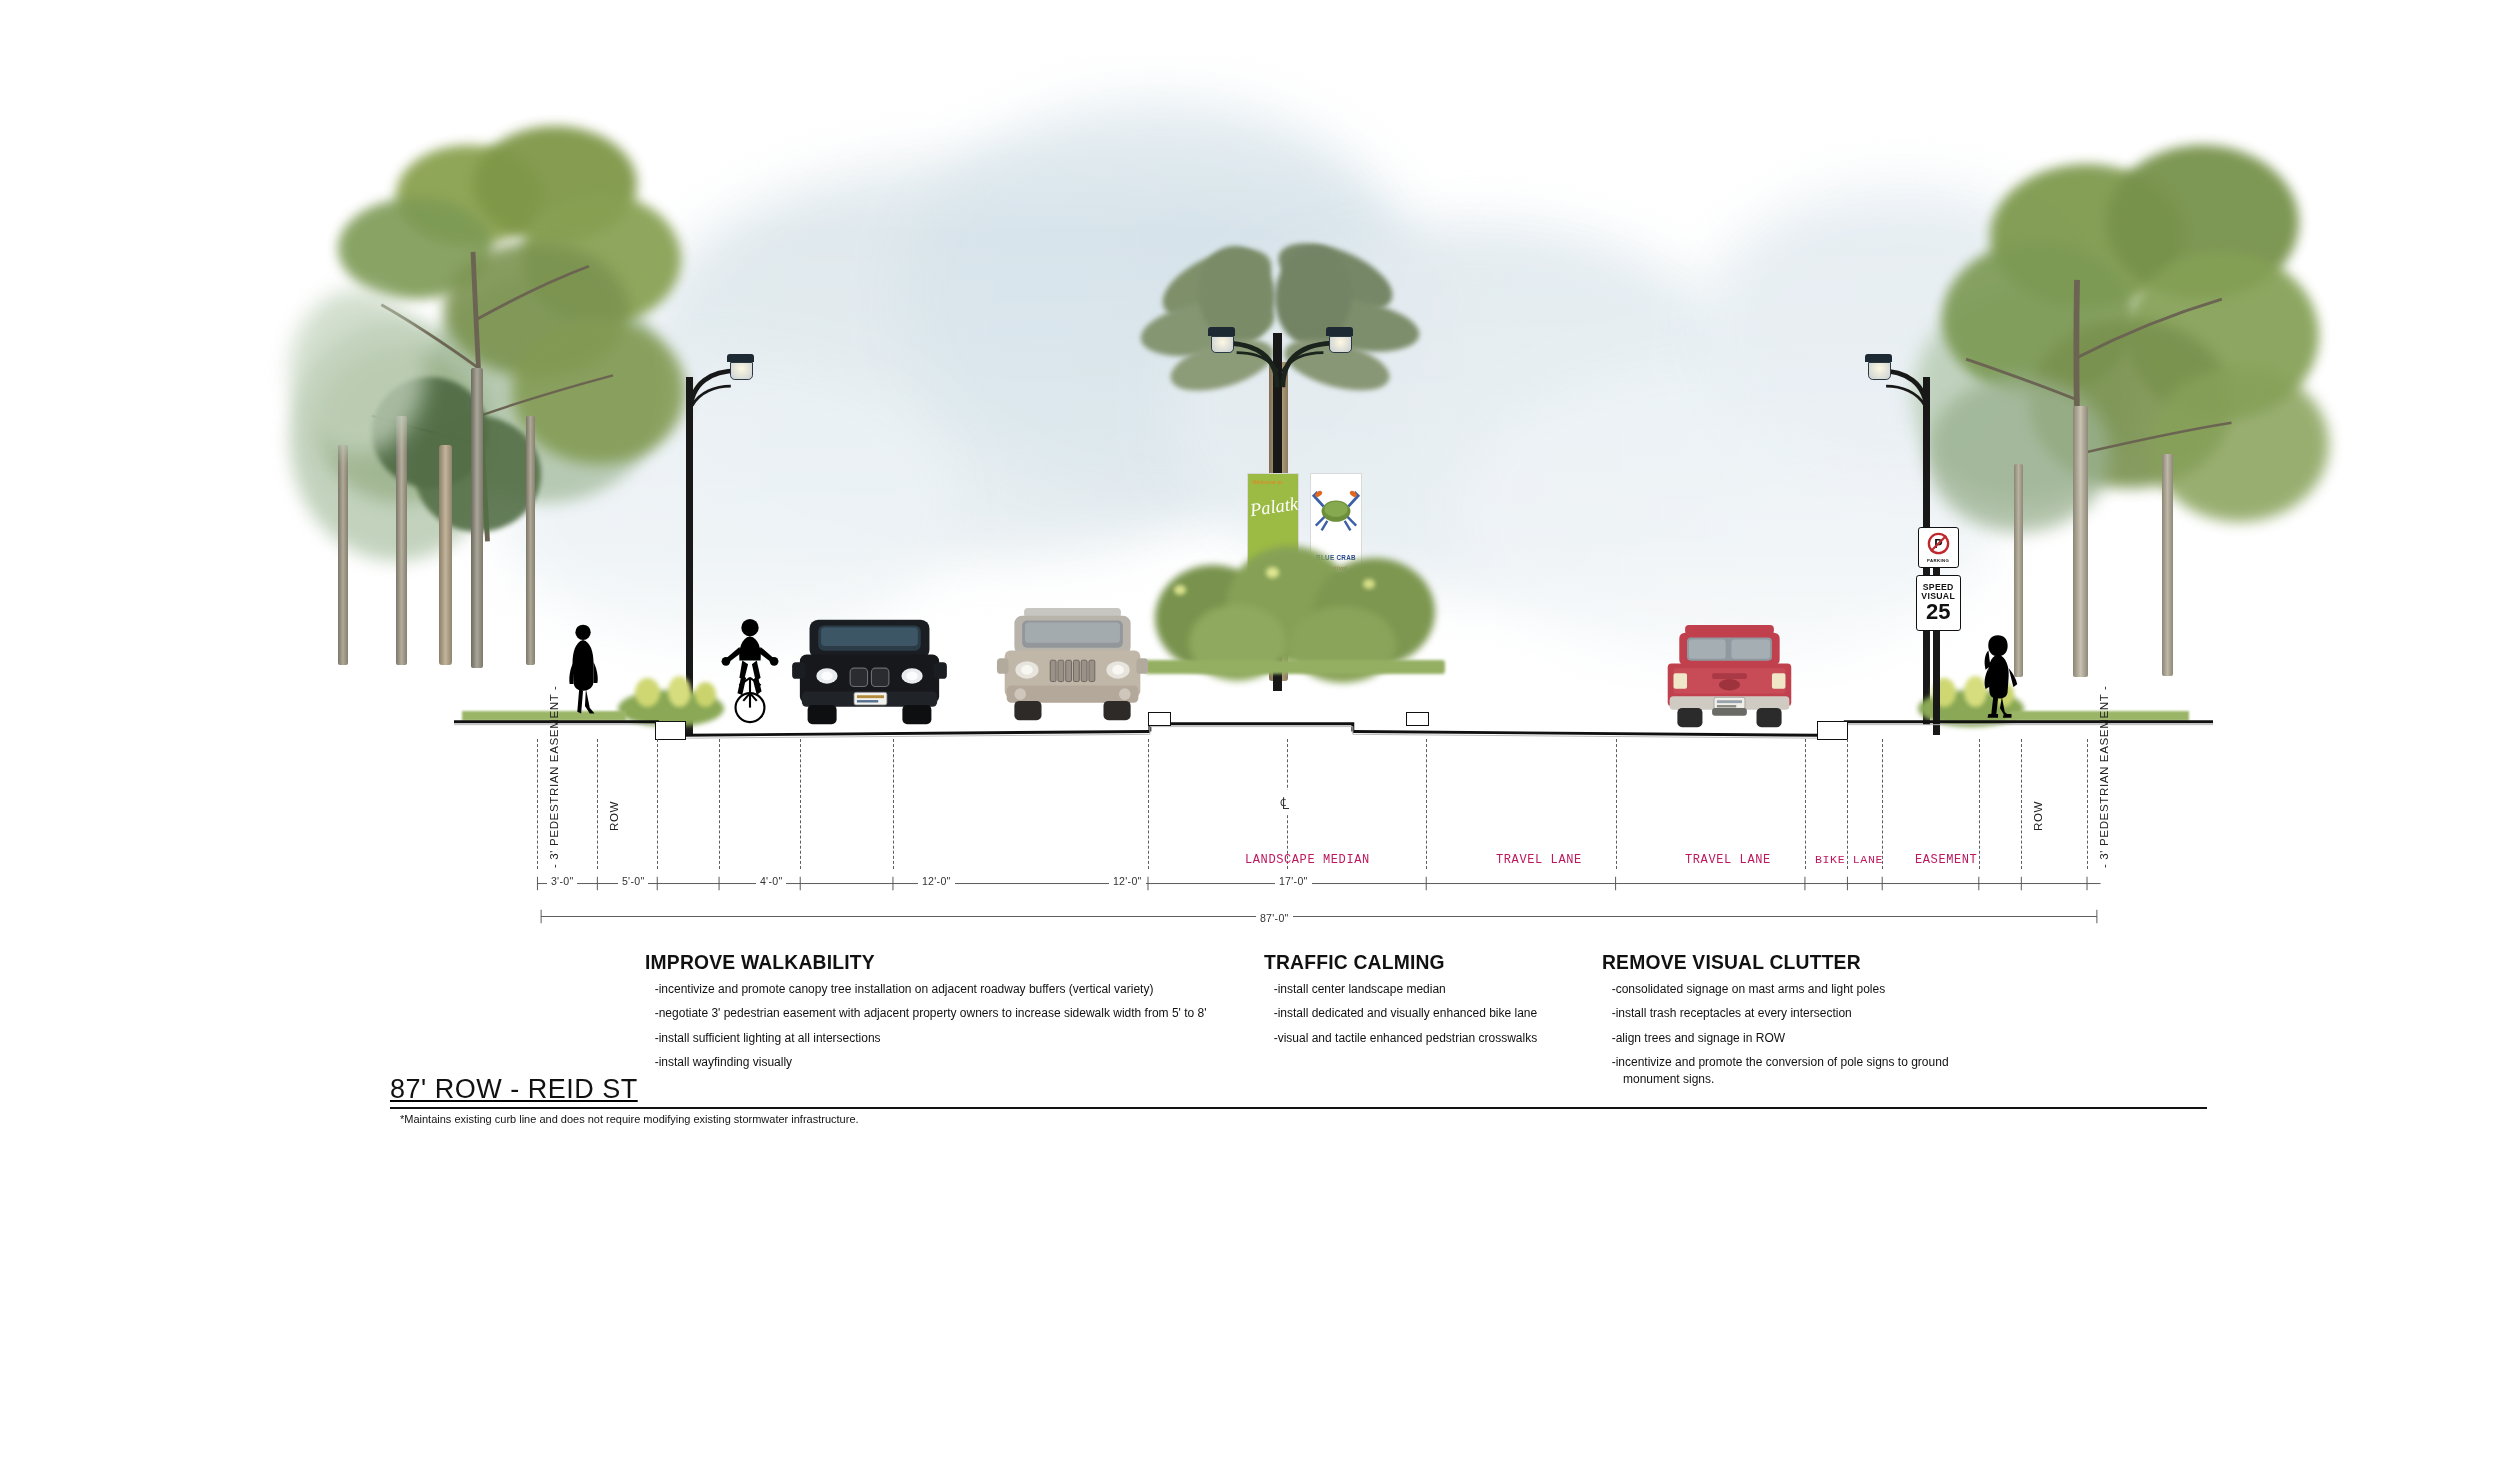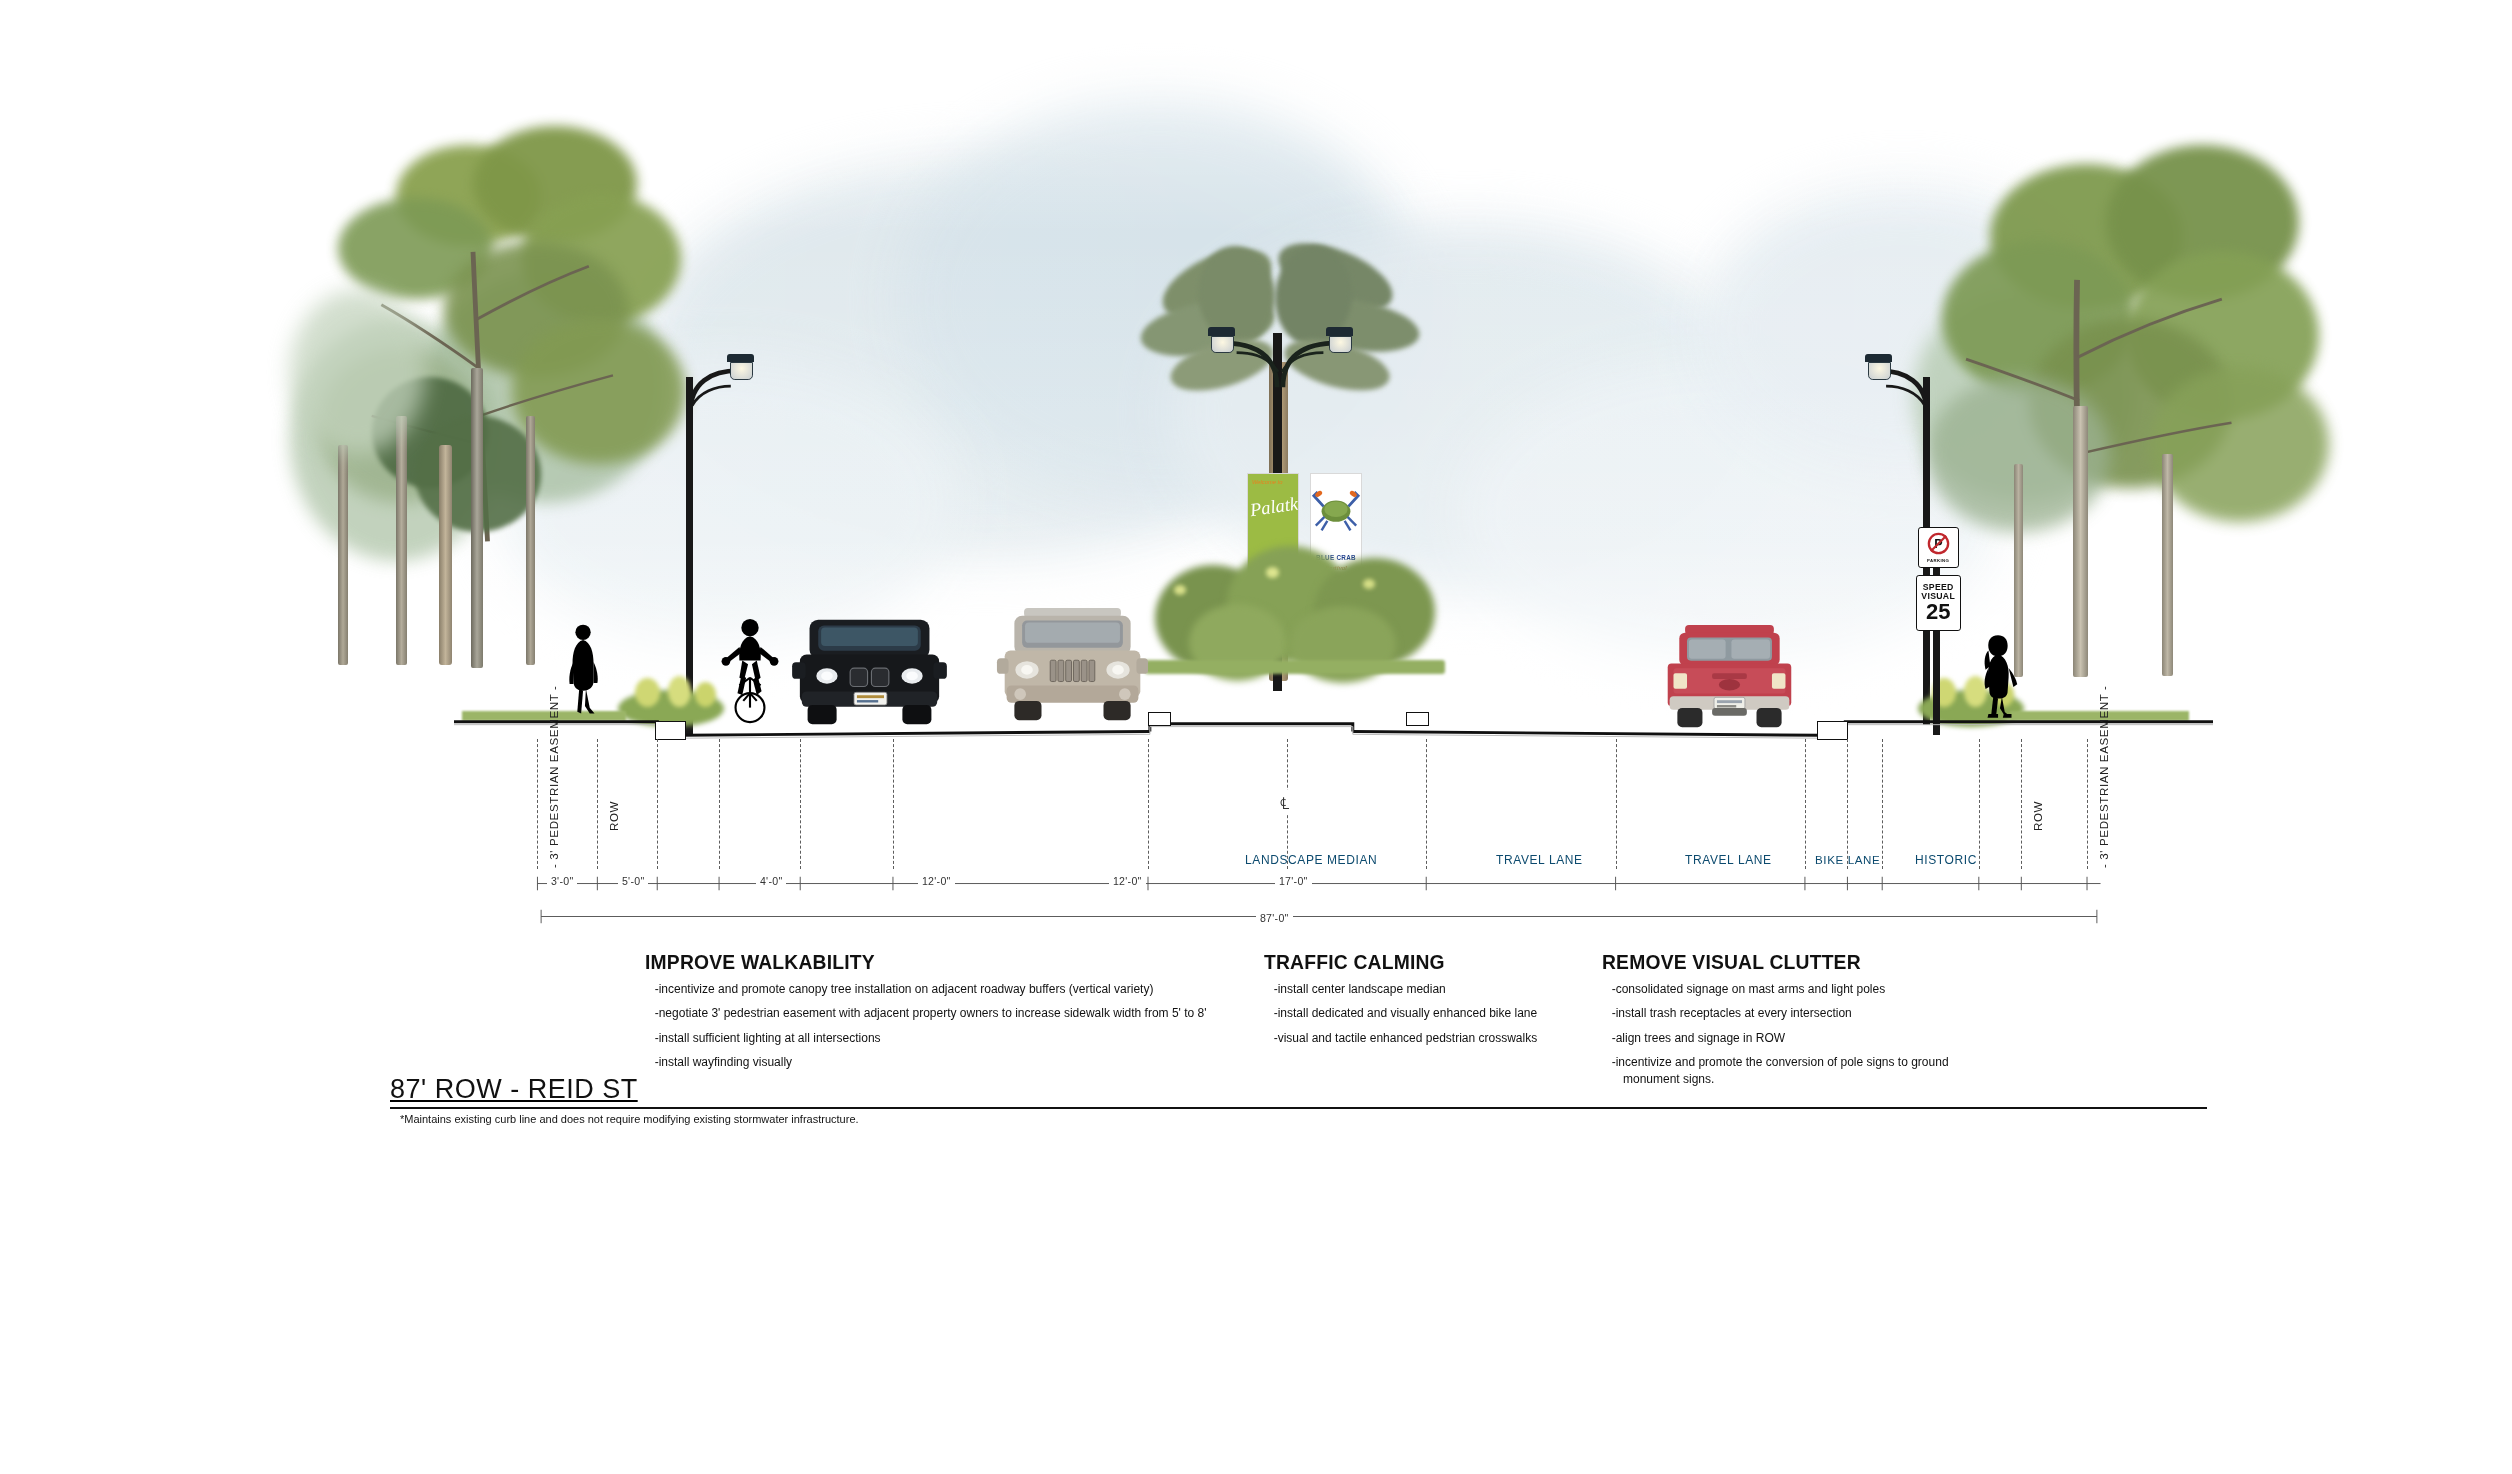--- a/index.html
+++ b/index.html
@@ -51,21 +51,21 @@
   .palmtrunk{position:absolute;background:linear-gradient(to right,#8a7f6a,#c2b49a,#8f8470);border-radius:2.9px;}
 
   
   .grass{position:absolute;background:#9cb46e;}
   .dash-v{position:absolute;width:0;border-left:1.4px dashed #5d5d5d;}
   .dim-text{
     position:absolute;font-size:10.6px;color:#333;background:#fff;padding:0 3.9px;
     white-space:nowrap;letter-spacing:0.3px;
   }
   .lane-label{
-    position:absolute;font-size:12px;color:#0c4a6e;letter-spacing:0.6px;white-space:nowrap;
+    position:absolute;font-size:12px;color:#be185d;letter-spacing:0.6px;white-space:nowrap;font-family:Liberation Mono, monospace;
   }
   .vlabel{
     position:absolute;font-size:11.6px;color:#222;letter-spacing:0.6px;white-space:nowrap;
     transform-origin:0 0;transform:rotate(-90deg);
   }
 
   
   .note-col{position:absolute;margin-left:22px;}
   .note-head{
     font-size:19.3px;font-weight:bold;color:#111;letter-spacing:0.2px;margin:0 0 8.7px 0;
@@ -452,21 +452,21 @@
   <div class="dash-v" style="left:1979px;top:739px;height:130px;"></div>
   <div class="dash-v" style="left:2021px;top:739px;height:130px;"></div>
   <div class="dash-v" style="left:2087px;top:739px;height:130px;"></div>
 
   <div style="position:absolute;left:1277px;top:790px;font-size:16.4px;color:#333;background:#fff;padding:1px 2.9px;">℄</div>
 
   <div class="lane-label" style="left:1245px;top:853px;">LANDSCAPE MEDIAN</div>
   <div class="lane-label" style="left:1496px;top:853px;">TRAVEL LANE</div>
   <div class="lane-label" style="left:1685px;top:853px;">TRAVEL LANE</div>
   <div class="lane-label" style="left:1815px;top:853px;font-size:11.6px;">BIKE LANE</div>
-  <div class="lane-label" style="left:1915px;top:853px;">HISTORIC</div>
+  <div class="lane-label" style="left:1915px;top:853px;">EASEMENT</div>
 
   <div class="vlabel" style="left:547px;top:868px;">- 3' PEDESTRIAN EASEMENT -</div>
   <div class="vlabel" style="left:607px;top:831px;">ROW</div>
   <div class="vlabel" style="left:2031px;top:831px;">ROW</div>
   <div class="vlabel" style="left:2097px;top:868px;">- 3' PEDESTRIAN EASEMENT -</div>
 
   <svg style="position:absolute;left:522px;top:868px;" width="1594" height="33" viewBox="0 0 1650 34">
     <g stroke="#555" stroke-width="1">
       <line x1="16" y1="16" x2="1634" y2="16"></line>
 

